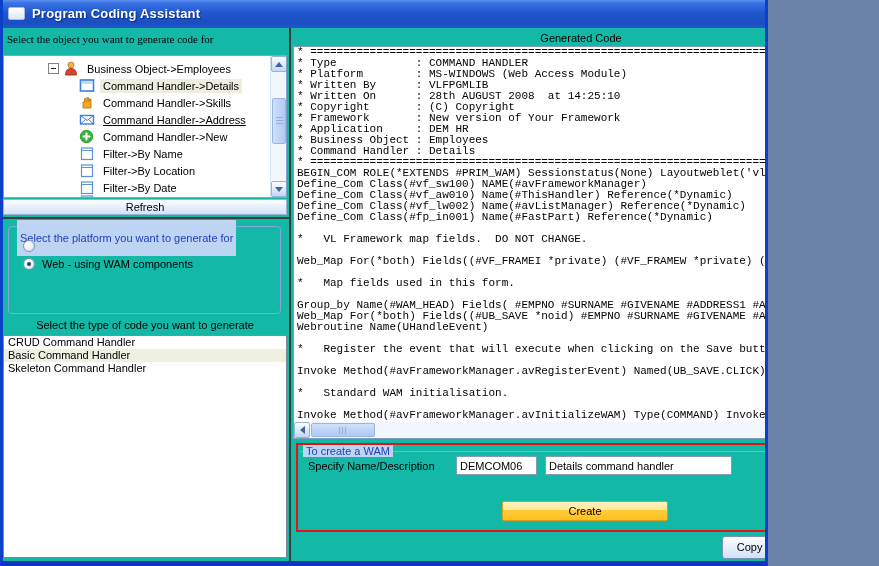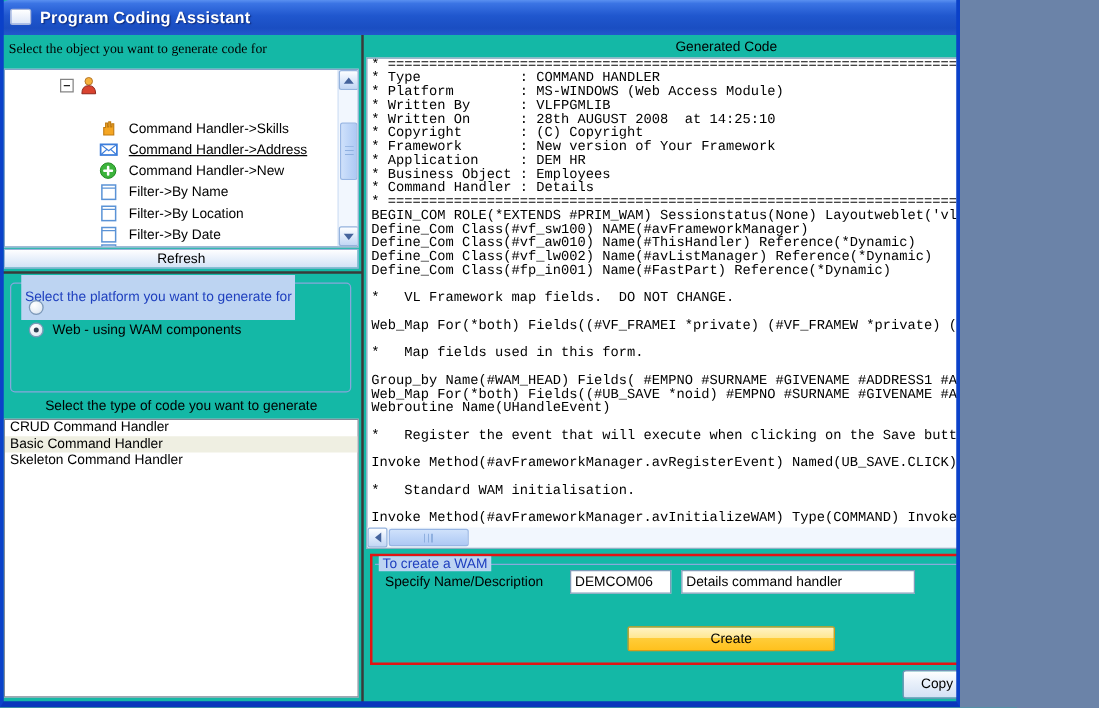--- a/index.html
+++ b/index.html
@@ -117,22 +117,32 @@
   <div class="tree-box">
 
     <div class="trow" style="left:44px;top:4px;">
       <span class="expander"></span>
       <span class="ticon">
         <svg width="16" height="15">
             <circle cx="8" cy="4" r="3" fill="#F6B23C" stroke="#B5762A" stroke-width="0.8"></circle>
             <path d="M2.5,14 Q2.5,7.5 8,7.5 Q13.5,7.5 13.5,14 Z" fill="#D9432F" stroke="#8E2418" stroke-width="0.8"></path>
           </svg>
       </span>
-    </div>
-
+      <span class="lbl">Business Object-&gt;Employees</span>
+    </div>
+
+    <div class="trow" style="left:75px;top:21px;">
+      <span class="ticon">
+        <svg width="16" height="15">
+            <rect x="1.5" y="2" width="13" height="11" fill="#fff" stroke="#3D7EDB" stroke-width="1.6"></rect>
+            <rect x="2.5" y="3" width="11" height="3" fill="#BBDDF8"></rect>
+          </svg>
+      </span>
+      <span class="lbl sel">Command Handler-&gt;Details</span>
+    </div>
     <div class="trow" style="left:75px;top:38px;">
       <span class="ticon">
         <svg width="16" height="15">
             <path d="M4,13 L4,7 L5.5,7 L5.5,3.5 L7,3.5 L7,6.5 L8,6.5 L8,2.5 L9.5,2.5 L9.5,6.5 L10.5,6.5 L10.5,4 L12,4 L12,13 Z" fill="#F5A623" stroke="#C07B10" stroke-width="0.9"></path>
           </svg>
       </span>
       <span class="lbl">Command Handler-&gt;Skills</span>
     </div>
     <div class="trow" style="left:75px;top:55px;text-decoration:underline;">
       <span class="ticon">

